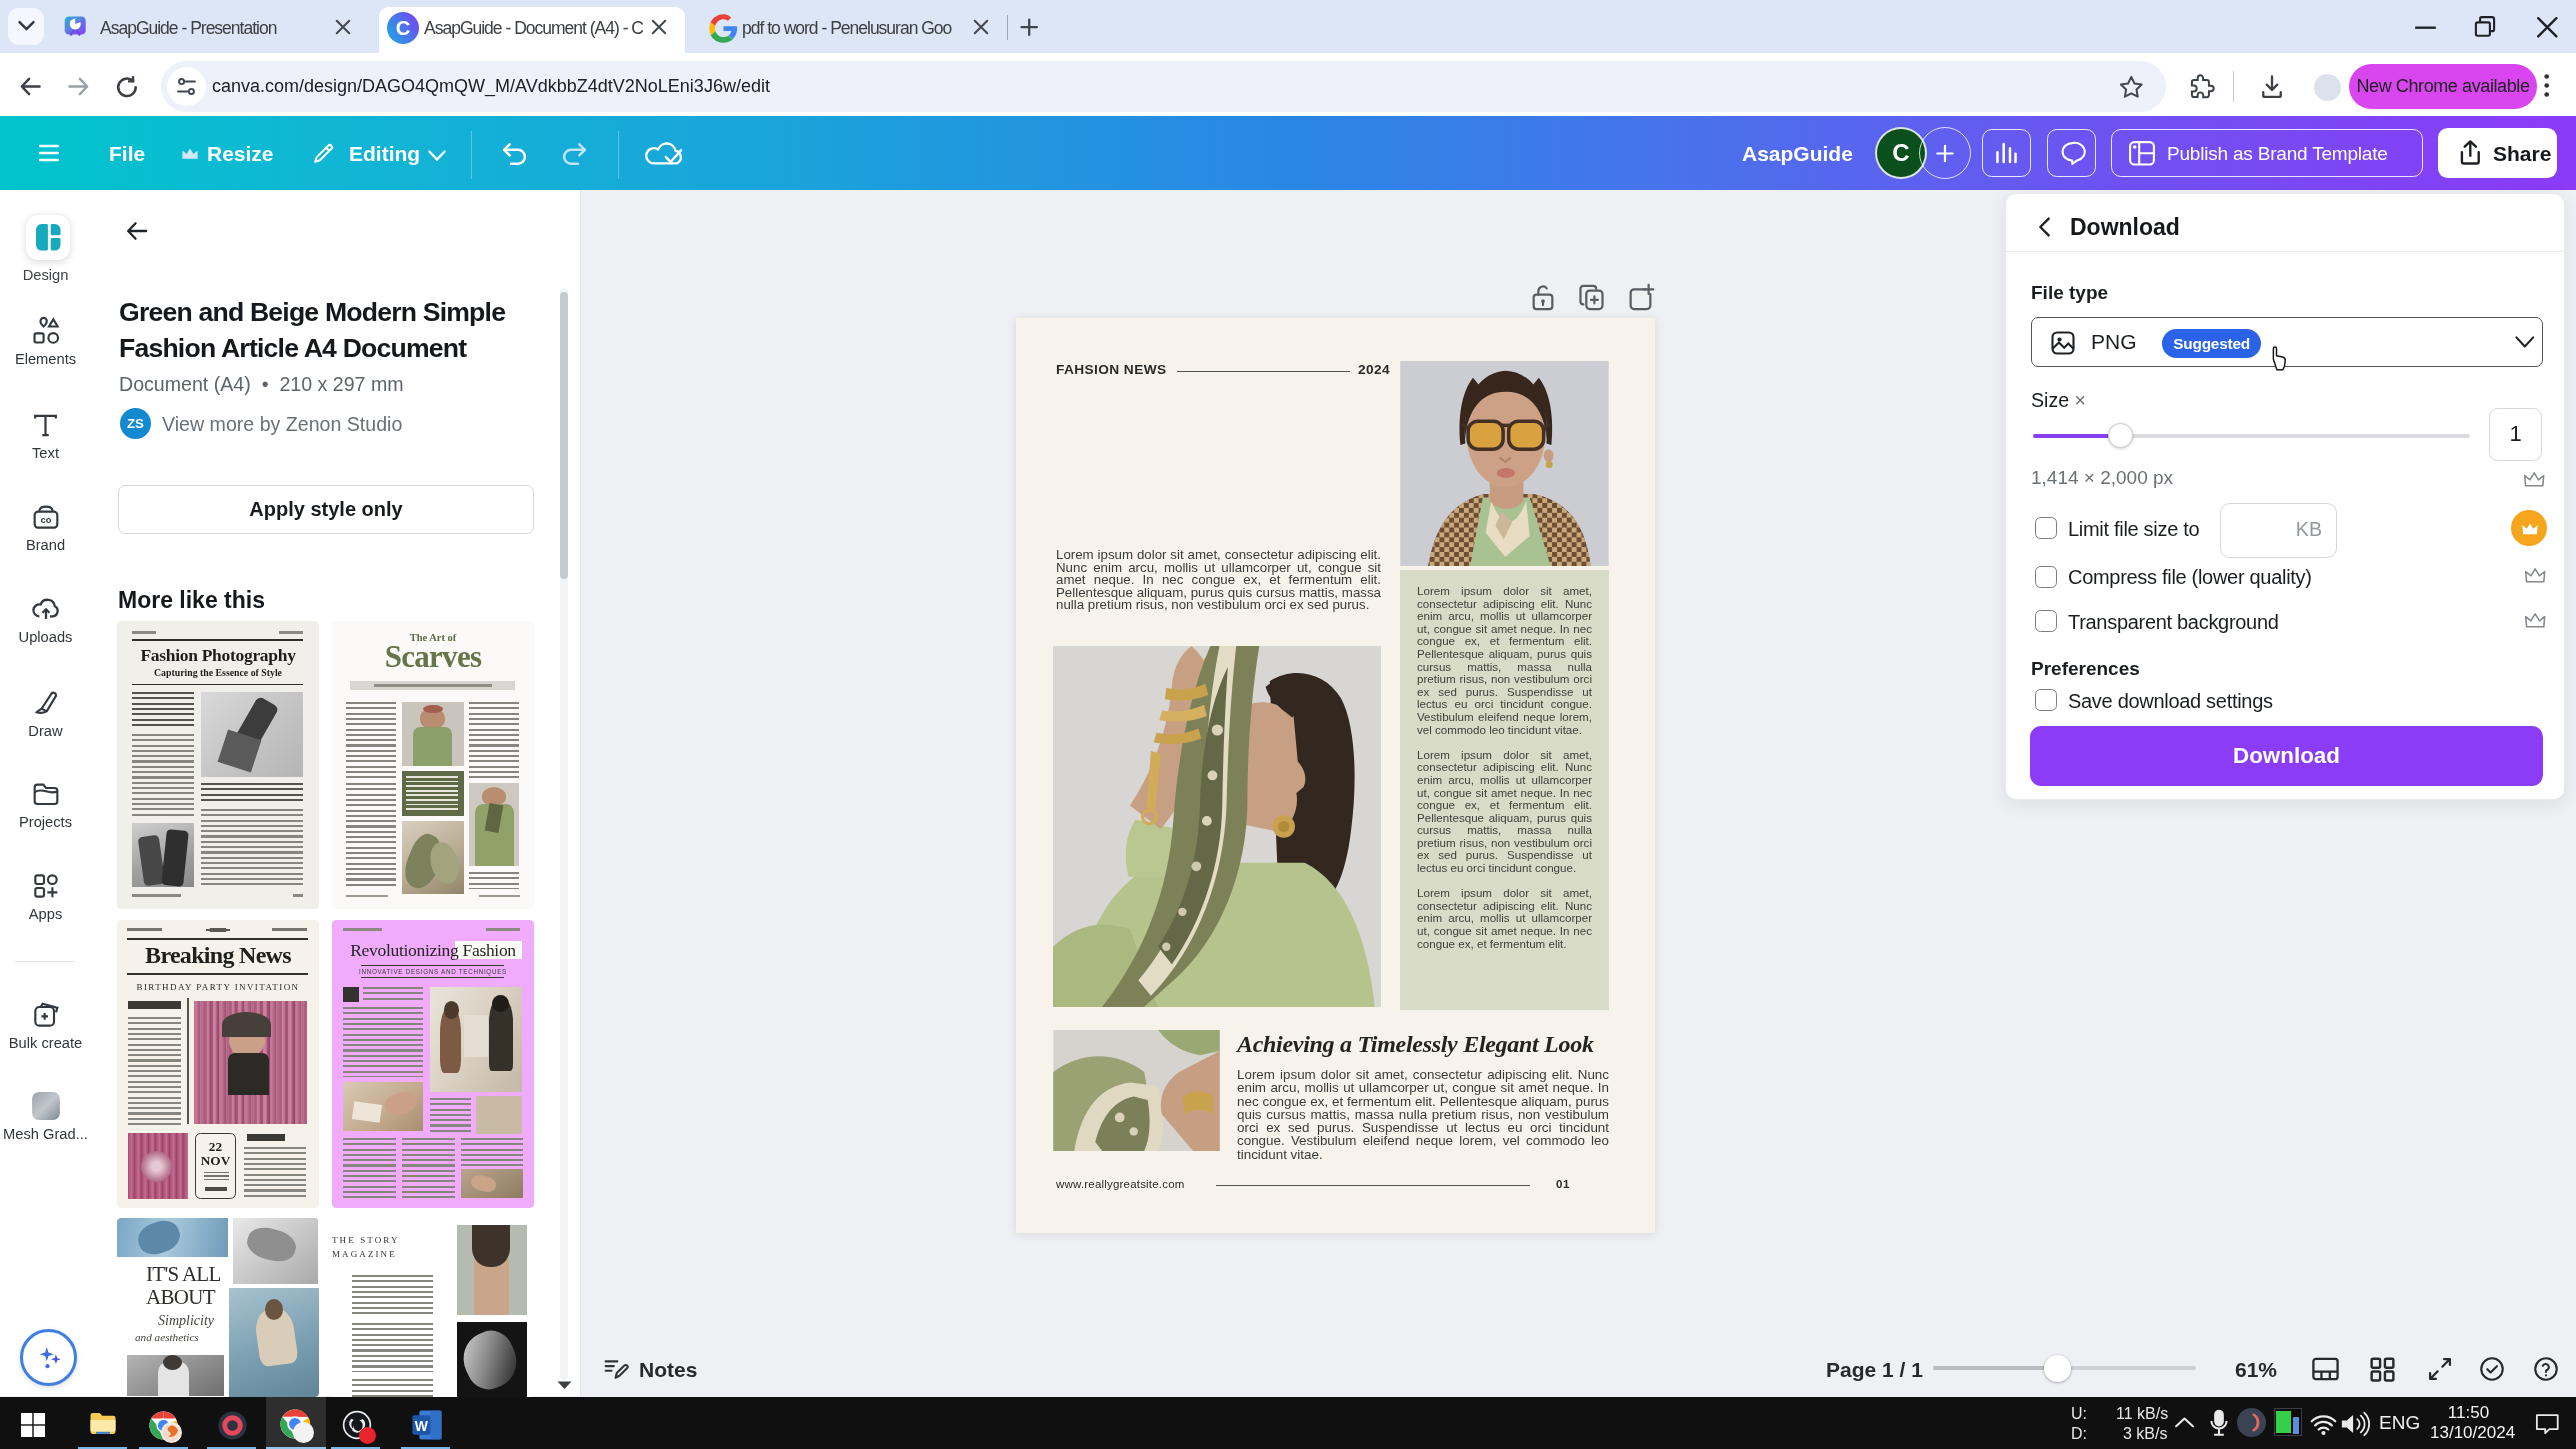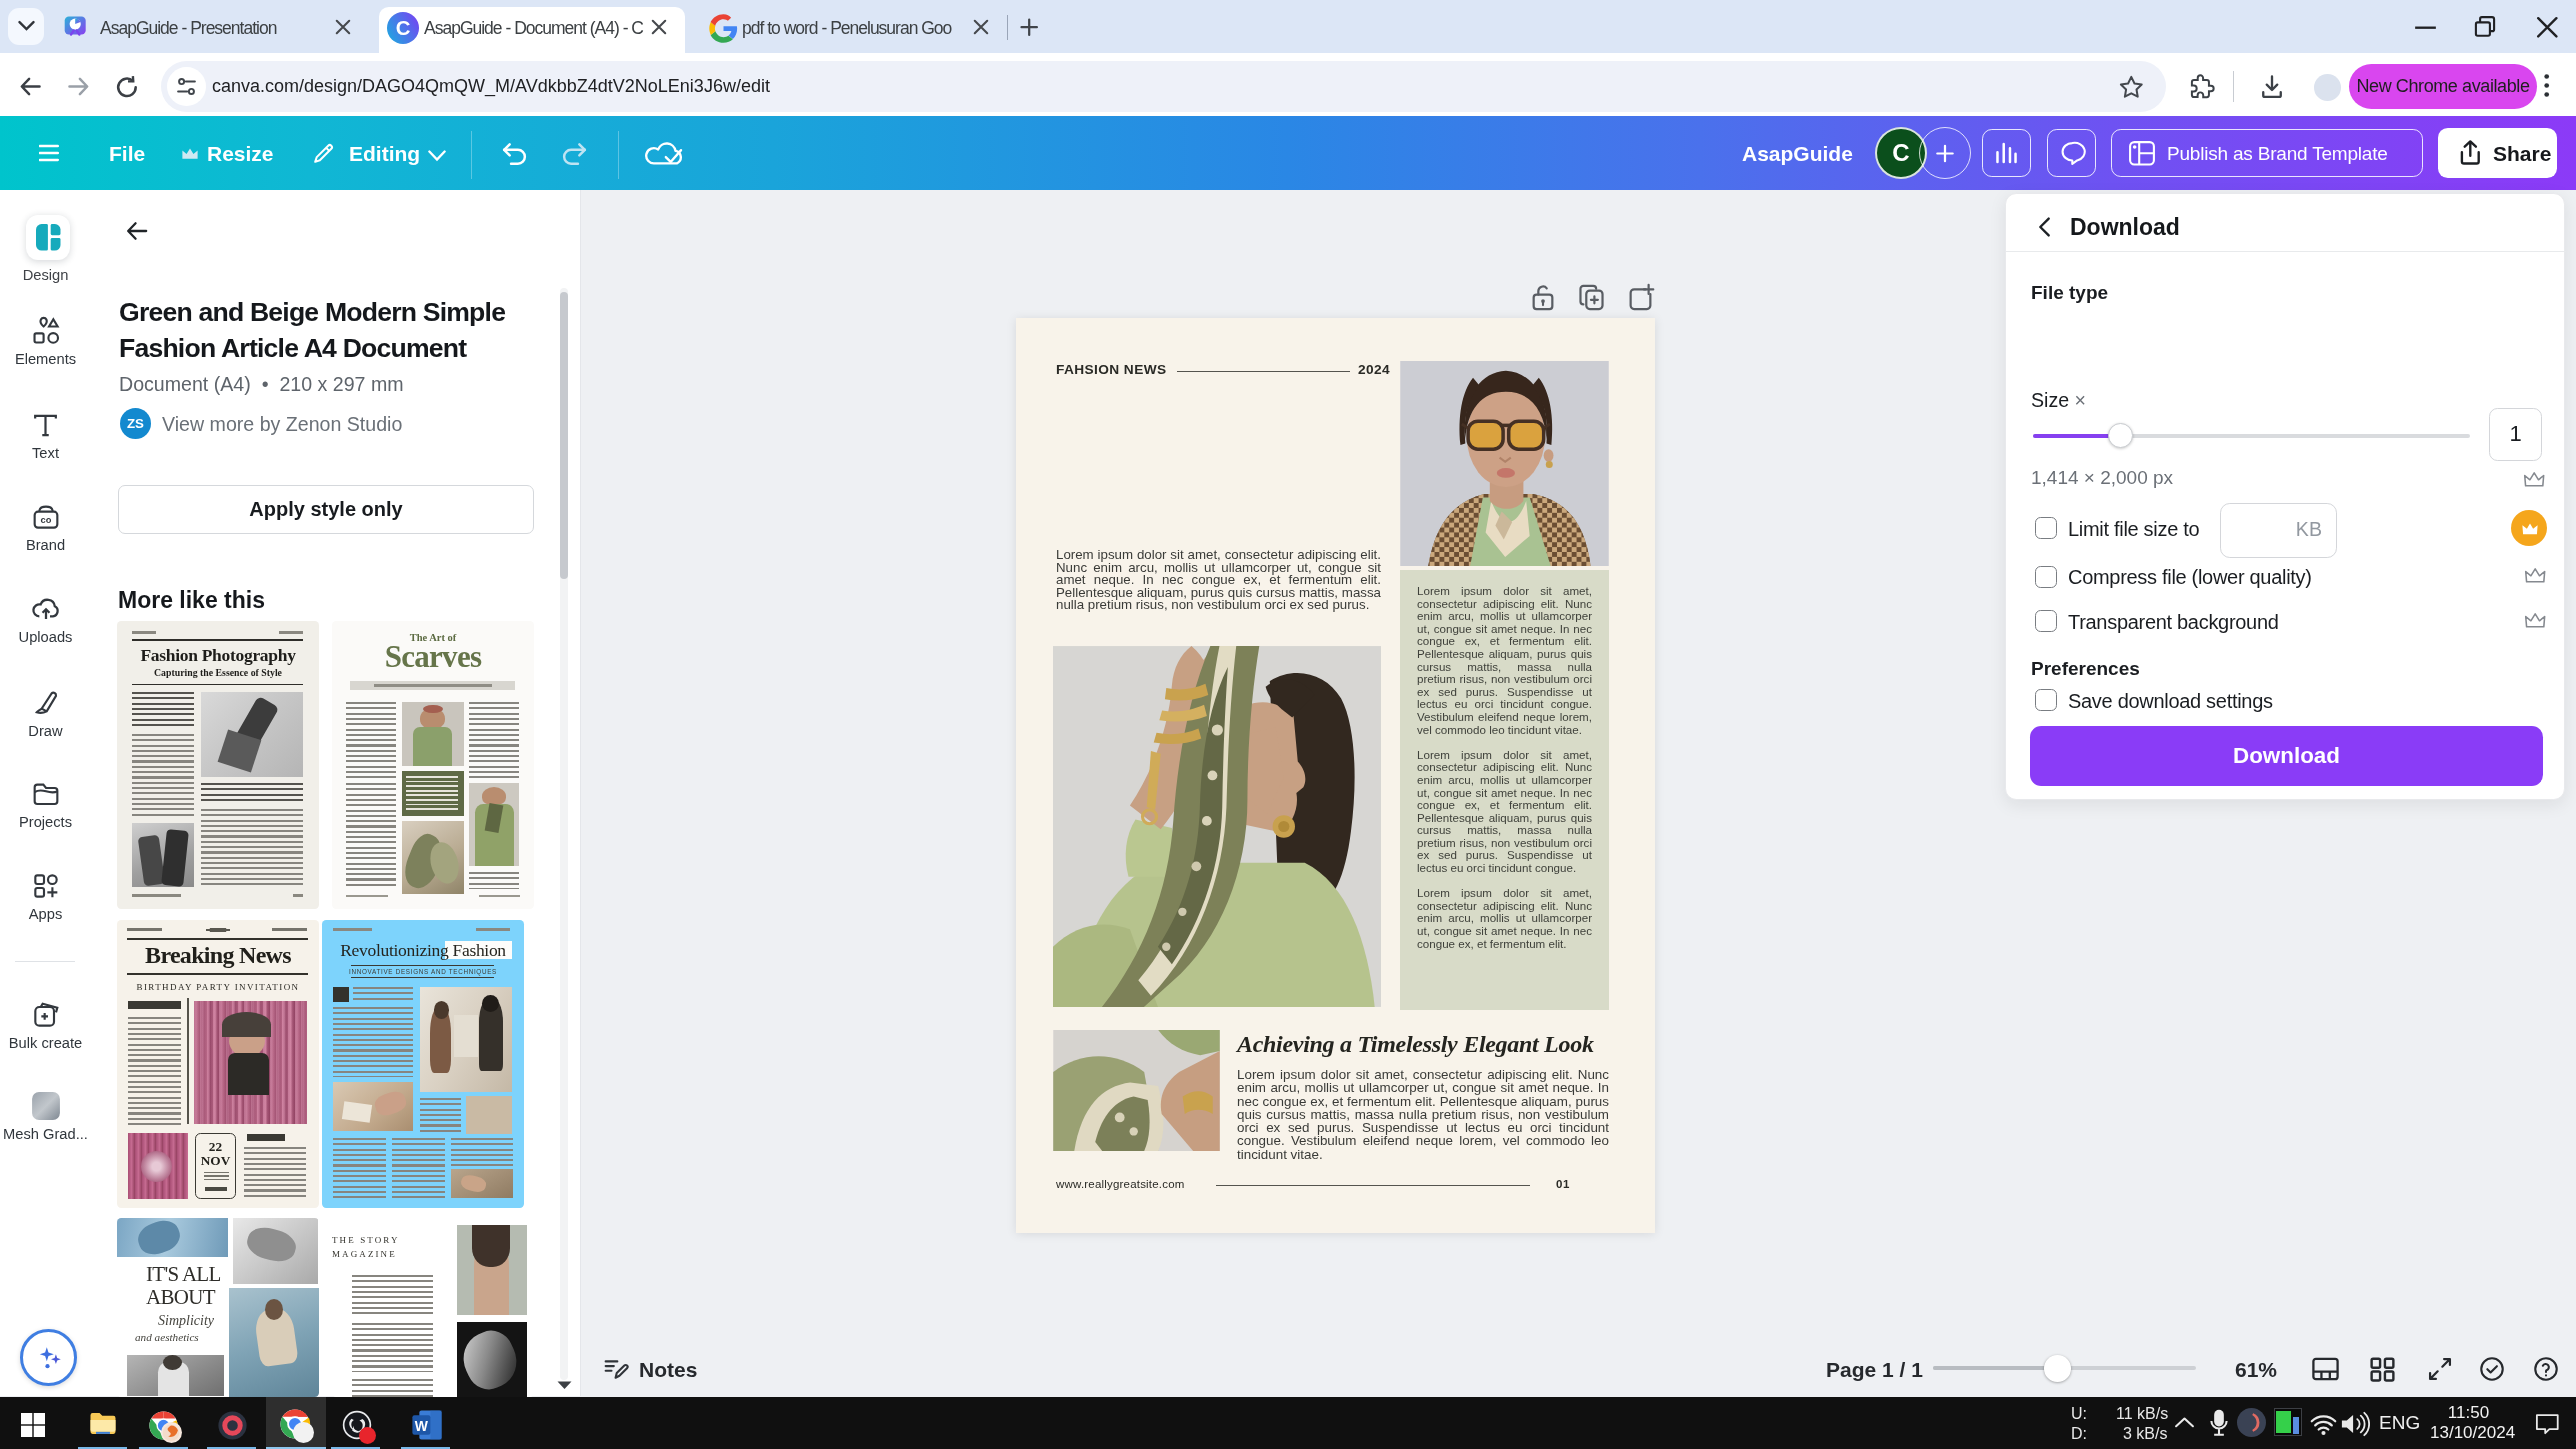--- a/index.html
+++ b/index.html
@@ -379,21 +379,21 @@
     <div class="abs" style="left:105px;top:92px;width:49px;height:25px;background:#47403a;border-radius:50% 50% 0 0"></div>
     <div class="abs" style="left:11.2px;top:213px;width:60px;height:66px;background:repeating-linear-gradient(90deg,#a84e74 0,#c56a90 3.5px,#93405f 7px)"></div>
     <div class="abs" style="left:24px;top:231px;width:31px;height:31px;background:radial-gradient(circle,#e7c9d6 20%,#b06a88 70%);border-radius:50%"></div>
     <div class="abs" style="left:78px;top:213px;width:41px;height:66px;border:1.8px solid #3a3933;border-radius:5.6px"></div>
     <div class="abs" style="left:78px;top:220px;width:41px;text-align:center;font-family:'Liberation Serif',serif;font-weight:700;font-size:13.3px;color:#23221d;line-height:14px">22<br>NOV</div>
     <div class="abs" style="left:87px;top:252px;width:25px;height:9.8px;background:repeating-linear-gradient(180deg,#76746c 0 1.4px,rgba(0,0,0,0) 1.4px 3.5px)"></div>
     <div class="abs" style="left:88px;top:267px;width:22.4px;height:4.2px;background:#4a4942"></div>
     <div class="abs" style="left:130px;top:214px;width:38px;height:7px;background:#3a3933"></div>
     <div class="tl" style="left:127px;top:227px;width:62px;height:52px"></div>
   </div>
-  <div class="thumb" id="th4" style="left:231px;top:730px;background:#7dd3fc">
+  <div class="thumb" id="th4" style="left:241px;top:730px;background:#f0abfc">
     <div class="abs" style="left:11.2px;top:8.4px;width:39px;height:2.8px;background:#8a8880"></div>
     <div class="abs" style="left:154px;top:8.4px;width:34px;height:2.8px;background:#8a8880"></div>
     <div class="abs" style="left:123px;top:21px;width:67px;height:18px;background:#fdfdfb"></div>
     <div class="abs" style="left:0;top:19.6px;width:202px;text-align:center;font-family:'Liberation Serif',serif;font-size:17.5px;color:#26251f;letter-spacing:-0.3px">Revolutionizing Fashion</div>
     <div class="abs" style="left:29px;top:45px;width:143px;height:1.4px;background:#3a3933"></div>
     <div class="abs" style="left:0;top:48px;width:202px;text-align:center;font-size:6.3px;letter-spacing:0.7px;color:#3c3b34">INNOVATIVE DESIGNS AND TECHNIQUES</div>
     <div class="abs" style="left:29px;top:57px;width:143px;height:1.4px;background:#3a3933"></div>
     <div class="abs" style="left:11.2px;top:67px;width:15.4px;height:15.4px;background:#33322c"></div>
     <div class="tl" style="left:31px;top:67px;width:60px;height:15.4px"></div>
     <div class="tl" style="left:11.2px;top:87px;width:80px;height:70px"></div>
@@ -593,20 +593,35 @@
     <circle cx="15" cy="33" r="3" fill="#3d6fe0"></circle>
   </svg>
 
 <div id="dl">
   <svg class="abs" style="left:28px;top:21px" width="21" height="24" viewBox="0 0 30 34">
       <path d="M21 5 L9 17 L21 29" stroke="#1d2125" stroke-width="3.4" fill="none" stroke-linecap="round" stroke-linejoin="round"></path>
     </svg>
   <div class="abs" style="left:64px;top:19.6px;font-size:23px;font-weight:700;color:#15181b">Download</div>
   <div class="abs" style="left:0px;top:57px;width:560px;height:0.7px;background:#e8eaec"></div>
   <div class="abs" style="left:25px;top:88px;font-size:19px;font-weight:700;color:#1a1d21">File type</div>
+  <div class="abs" style="left:25px;top:123px;width:512px;height:50px;border:1.4px solid #52565c;border-radius:7px">
+    <svg class="abs" style="left:17px;top:11.2px" width="28" height="28" viewBox="0 0 24 24" fill="none" stroke="#1e2226" stroke-width="1.8">
+        <rect x="3" y="3" width="18" height="18" rx="4"></rect>
+        <circle cx="9" cy="9" r="1.8" fill="#1e2226" stroke="none"></circle>
+        <path d="M3 17 L8.5 11.5 L13 16 L16.5 12.5 L21 17"></path>
+      </svg>
+    <div class="abs" style="left:59px;top:12px;font-size:21px;color:#1a1d21">PNG</div>
+    <div class="abs" style="left:130px;top:10.5px;height:29px;background:#2a63e8;border-radius:14.7px;color:#fff;font-weight:700;font-size:15.4px;line-height:29px;padding:0 11.2px;letter-spacing:-0.2px">Suggested</div>
+    <svg class="abs" style="left:483px;top:18px" width="19.6" height="14" viewBox="0 0 28 20">
+        <path d="M2 2 L14 15 L26 2" stroke="#1d2125" stroke-width="3" fill="none" stroke-linecap="round" stroke-linejoin="round"></path>
+      </svg>
+    <svg class="abs" style="left:237px;top:26.6px" width="21" height="26.6" viewBox="0 0 24 30">
+        <path d="M9 28 L5 16 L5 4 A1.8 1.8 0 0 1 8.6 4 L8.6 12 L15.5 13.5 A4 4 0 0 1 18.6 17.4 L17.6 24 L16 28 Z" fill="#fff" stroke="#16181b" stroke-width="1.7" stroke-linejoin="round"></path>
+      </svg>
+  </div>
   <div class="abs" style="left:25px;top:195px;font-size:19.6px;color:#1a1d21">Size <span style="color:#6b7077">×</span></div>
   <div class="abs" style="left:26.6px;top:240px;width:437px;height:4.2px;background:#d9dbde;border-radius:2.1px"></div>
   <div class="abs" style="left:26.6px;top:240px;width:90px;height:4.2px;background:#8640f0;border-radius:2.1px"></div>
   <div class="abs" style="left:102px;top:229px;width:25px;height:25px;background:#fff;border:1.4px solid #c9ccd0;border-radius:50%;box-shadow:0 0.7px 2.8px rgba(0,0,0,.22)"></div>
   <div class="abs" style="left:483px;top:214px;width:53px;height:53px;border:1.4px solid #d4d6da;border-radius:8.4px;font-size:22px;color:#1a1d21;text-align:center;line-height:50px">1</div>
   <div class="abs" style="left:25px;top:273px;font-size:19px;color:#6b7077">1,414 × 2,000 px</div>
   <svg class="crown" style="left:517px;top:276px" width="22.4" height="19.6" viewBox="0 0 26 22">
       <path d="M3 18 L2 6 L8 11 L13 3 L18 11 L24 6 L23 18 Z" fill="none" stroke="#85898f" stroke-width="1.8" stroke-linejoin="round"></path>
     </svg>
 

